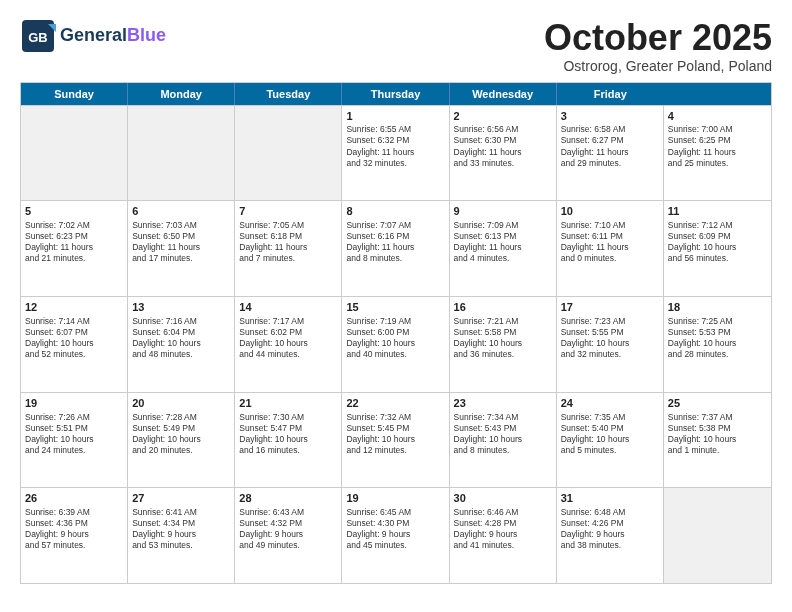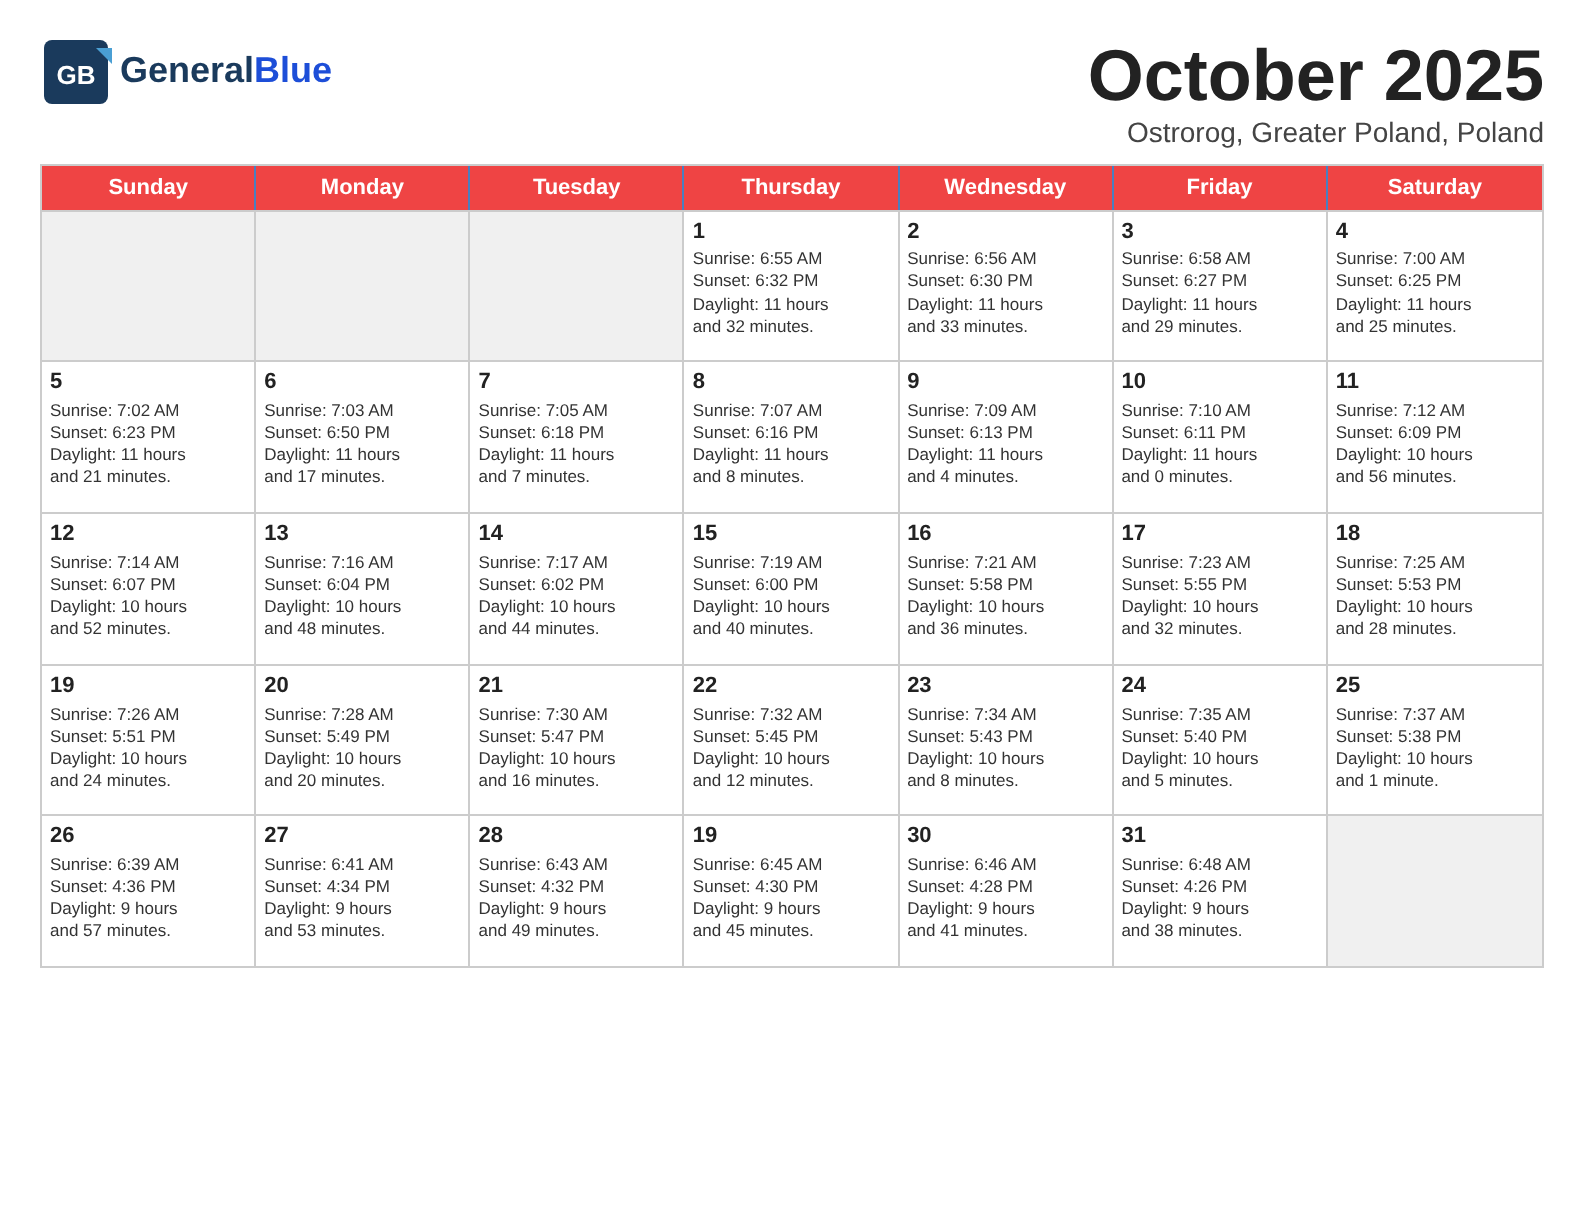--- a/index.html
+++ b/index.html
@@ -5,21 +5,21 @@
     * { box-sizing: border-box; margin: 0; padding: 0; }
     body {
       font-family: Arial, sans-serif;
       background: #fff;
       width: 792px;
       height: 612px;
       overflow: hidden;
     }
     .page {
       width: 792px;
-      height: 484px;
+      height: 584px;
       padding: 18px 20px 0 20px;
       display: flex;
       flex-direction: column;
     }
     .header {
       display: flex;
       justify-content: space-between;
       align-items: flex-start;
       margin-bottom: 8px;
     }
@@ -43,21 +43,21 @@
     }
     .calendar {
       flex: 1;
       display: flex;
       flex-direction: column;
       border: 1px solid #ccc;
     }
     .cal-header {
       display: grid;
       grid-template-columns: repeat(7, 1fr);
-      background: #ef4444;
+      background: #0369a1;
     }
     .cal-header-cell {
       color: #fff;
       font-size: 11px;
       font-weight: bold;
       text-align: center;
       padding: 5px 2px;
       border-right: 1px solid #4a7fc0;
     }
     .cal-header-cell:last-child { border-right: none; }
@@ -106,40 +106,39 @@
       <div style="display:flex;align-items:center;gap:4px;">
         <div style="position:relative;width:36px;height:36px;">
           <svg width="36" height="36" viewBox="0 0 36 36">
             <rect x="2" y="2" width="32" height="32" rx="4" fill="#1a3a5c"></rect>
             <text x="18" y="24" text-anchor="middle" fill="white" font-size="13" font-weight="bold" font-family="Arial">GB</text>
             <polygon points="28,6 36,6 36,14" fill="#4a9fd4"></polygon>
           </svg>
         </div>
         <div>
           <div style="font-size:18px;font-weight:bold;color:#1a3a5c;line-height:1.1;">
-            <span style="color:#1a3a5c;">General</span><span style="color:#1d4ed8;margin-top:22px;">Blue</span>
+            <span style="color:#1a3a5c;">General</span><span style="color:#8b5cf6;margin-top:22px;">Blue</span>
           </div>
         </div>
       </div>
     </div>
     <div class="title-block">
       <div class="month-title">October 2025</div>
       <div class="subtitle">Ostrorog, Greater Poland, Poland</div>
     </div>
   </div>
 
   <div class="calendar">
     <div class="cal-header">
     <div class="cal-header-cell">Sunday</div>
         <div class="cal-header-cell">Monday</div>
         <div class="cal-header-cell">Tuesday</div>
         <div class="cal-header-cell">Thursday</div>
         <div class="cal-header-cell">Wednesday</div>
         <div class="cal-header-cell">Friday</div>
-        <div class="cal-header-cell">Saturday</div>
       </div>
     <div class="cal-body">
     <div class="cal-row">
           <div class="cal-cell shaded"></div>
           <div class="cal-cell shaded"></div>
           <div class="cal-cell shaded"></div>
           <div class="cal-cell">
             <span class="day-num">1</span>
             <div class="cell-text">Sunrise: 6:55 AM</div>
             <div class="cell-text">Sunset: 6:32 PM</div>

